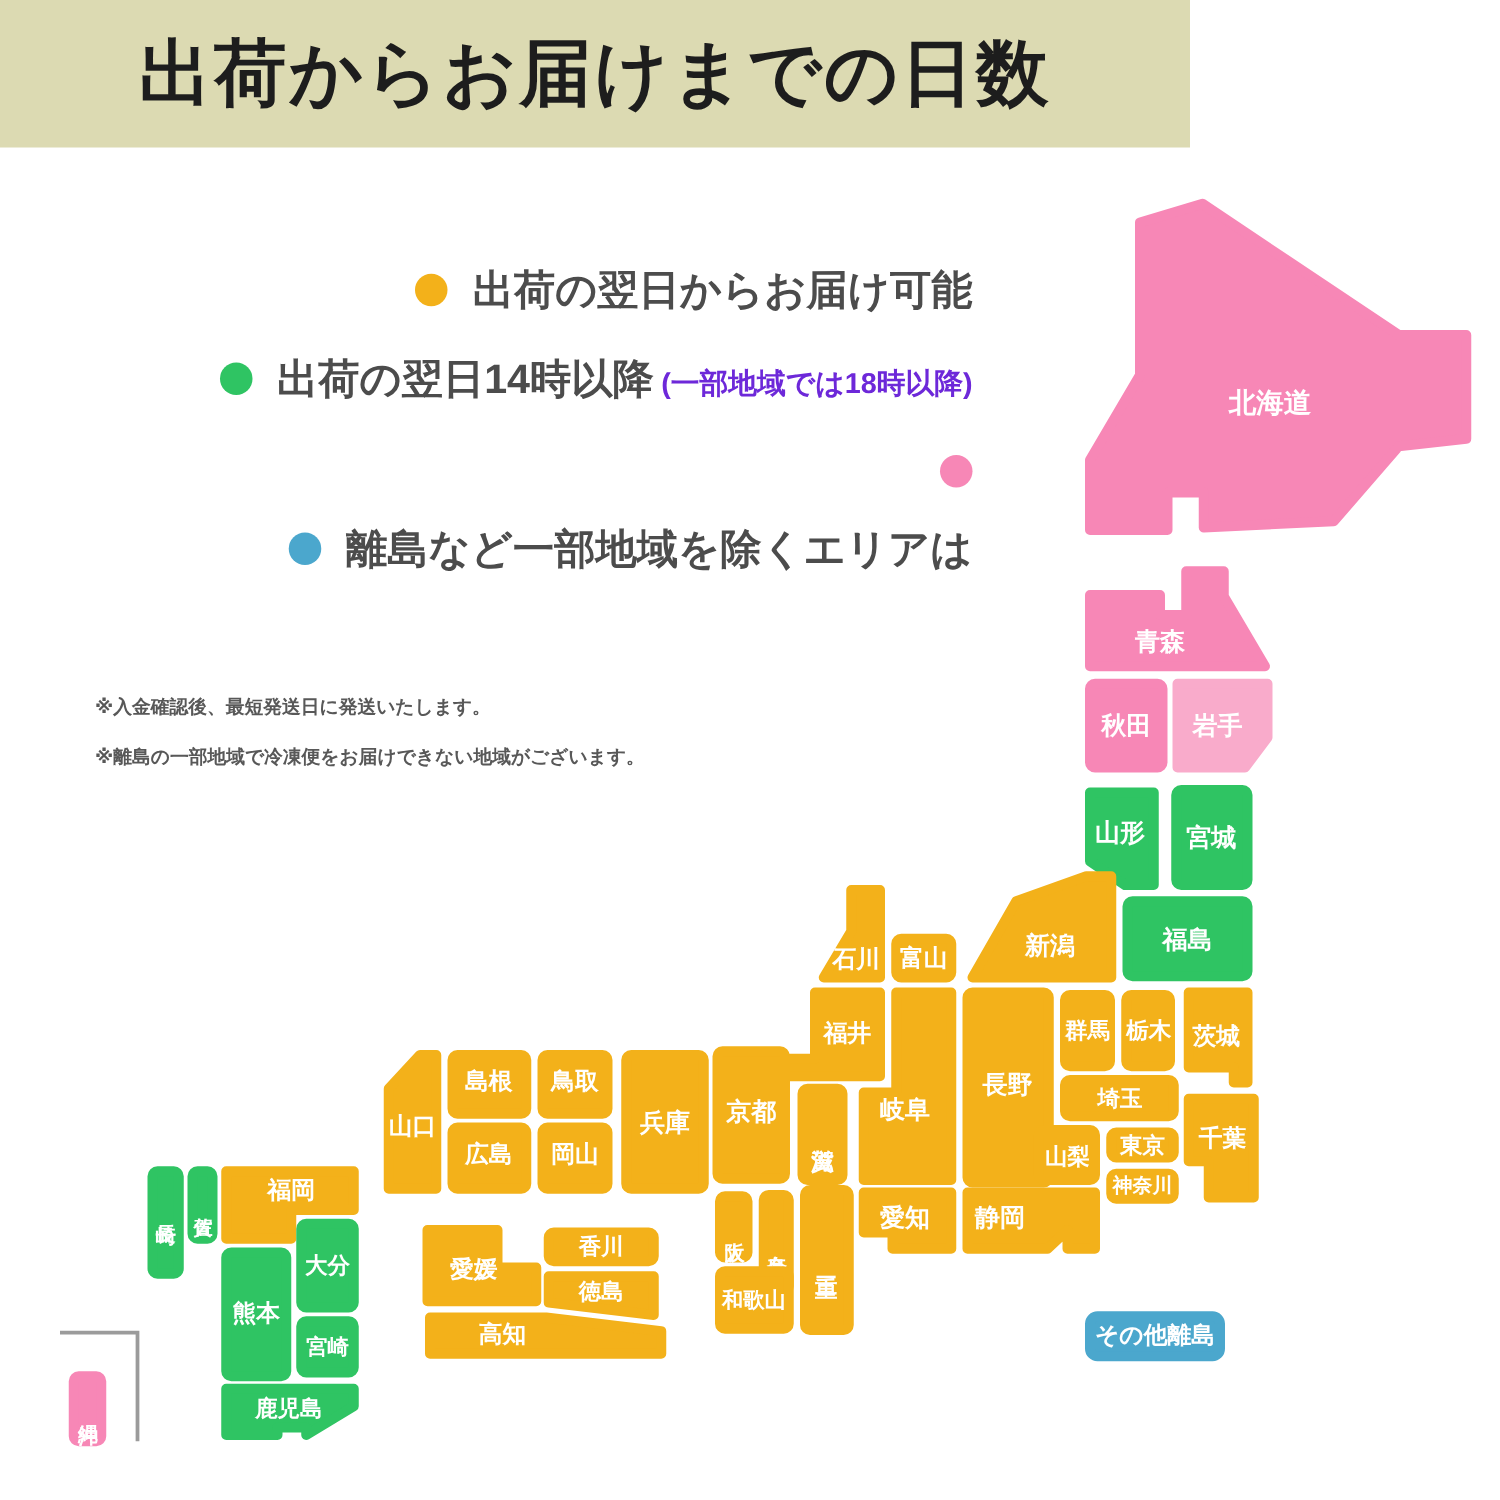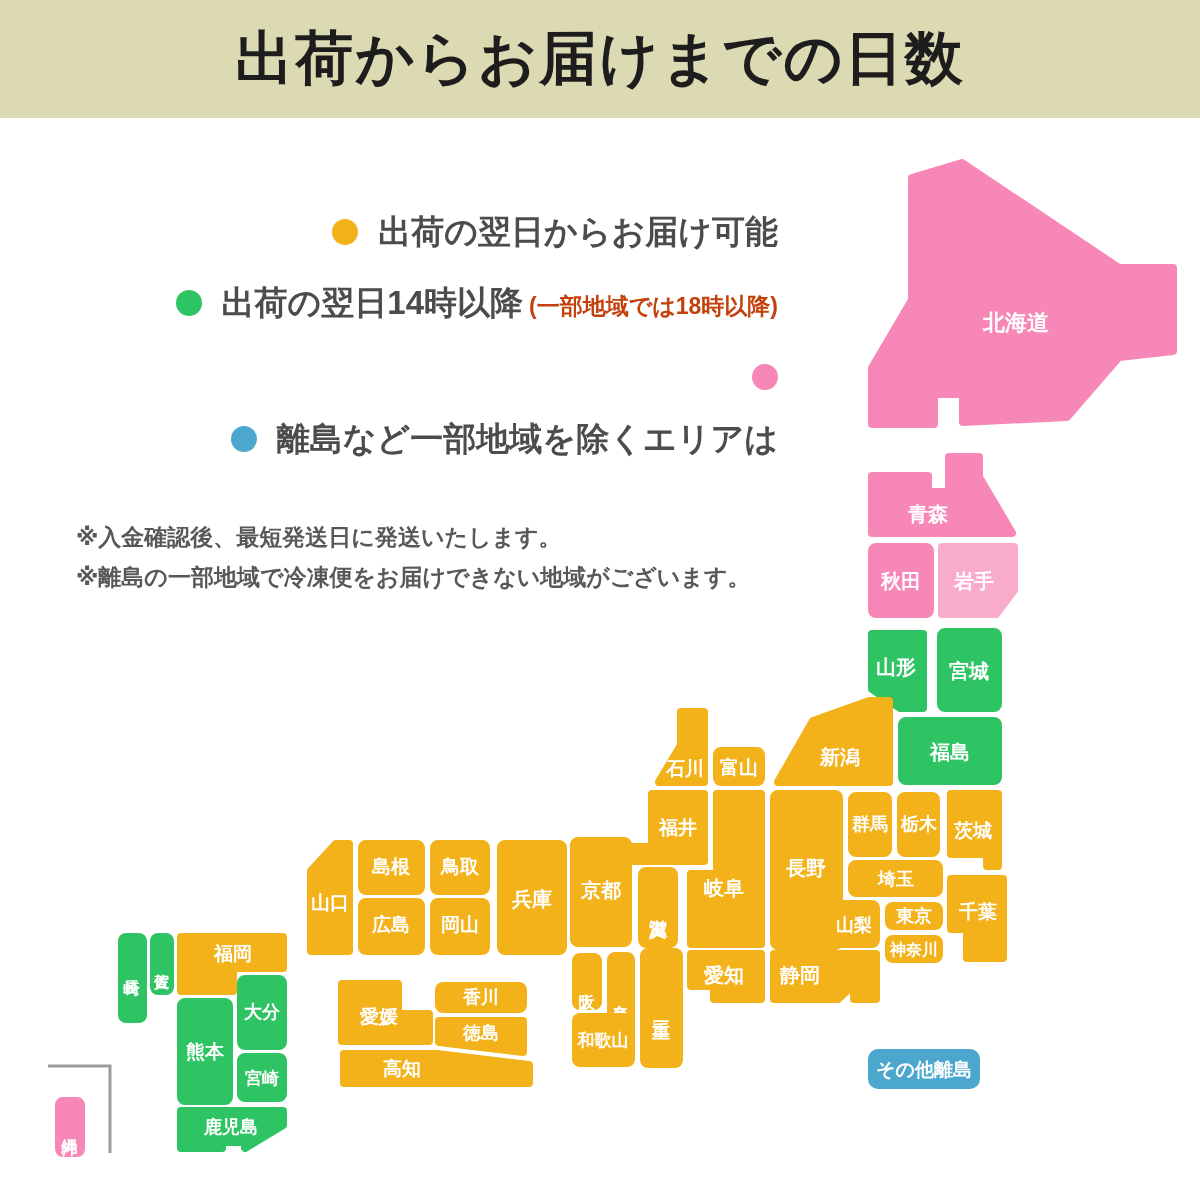--- a/index.html
+++ b/index.html
@@ -1,29 +1,29 @@
 <!DOCTYPE html>
 <html lang="ja"><head>
 <meta charset="utf-8">
 <style>
   html,body{margin:0;padding:0;background:#fff;}
   .page{position:relative;width:1200px;height:1200px;overflow:hidden;background:#fff;
         font-family:"Liberation Sans","DejaVu Sans",sans-serif;}
-  .title-band{position:absolute;left:0;top:0;width:1200px;height:118px;background:#dcdab2;
+  .title-band{position:absolute;left:0;top:0;width:952px;height:118px;background:#dcdab2;
               display:flex;align-items:center;justify-content:center;}
   .title-band h1{margin:0;font-family:"Liberation Serif","DejaVu Serif",serif;
                  font-size:58px;font-weight:600;color:#1d1d1d;letter-spacing:2px;}
   .legend{position:absolute;left:78px;top:210px;width:700px;}
   .legend-row{display:flex;align-items:flex-start;margin-bottom:27px;justify-content:flex-end;}
   .dot{width:26px;height:26px;border-radius:50%;flex:0 0 26px;margin-top:9px;}
   .dot-y{background:#F3B11A;} .dot-g{background:#2FC463;}
   .dot-p{background:#F787B6;} .dot-b{background:#4BA7CD;}
   .legend-text{margin-left:20px;font-size:33px;line-height:44px;font-weight:700;color:#4c4c4c;}
-  .legend-note{font-size:23px;font-weight:700;color:#c2410c;margin-left:6px;}
-  .notes{position:absolute;left:76px;top:517px;font-size:23px;line-height:40px;
+  .legend-note{font-size:23px;font-weight:700;color:#6d28d9;margin-left:6px;}
+  .notes{position:absolute;left:76px;top:546px;font-size:15px;line-height:40px;
          font-weight:600;color:#585858;}
   .map-svg{position:absolute;left:0;top:0;}
   .blk{stroke-width:8;stroke-linejoin:round;stroke-linecap:round;}
   .fy{fill:#F3B11A;stroke:#F3B11A;} .fg{fill:#2FC463;stroke:#2FC463;}
   .fp{fill:#F787B6;stroke:#F787B6;} .fpl{fill:#F9ABCB;stroke:#F9ABCB;}
   .fb{fill:#4BA7CD;stroke:#4BA7CD;}
   .plabel{fill:#ffffff;font-weight:700;text-anchor:middle;dominant-baseline:central;
           font-family:"Liberation Sans","DejaVu Sans",sans-serif;}
   .vtext{writing-mode:vertical-rl;text-orientation:upright;}
   .bracket{fill:none;stroke:#9b9b9b;stroke-width:3;}

